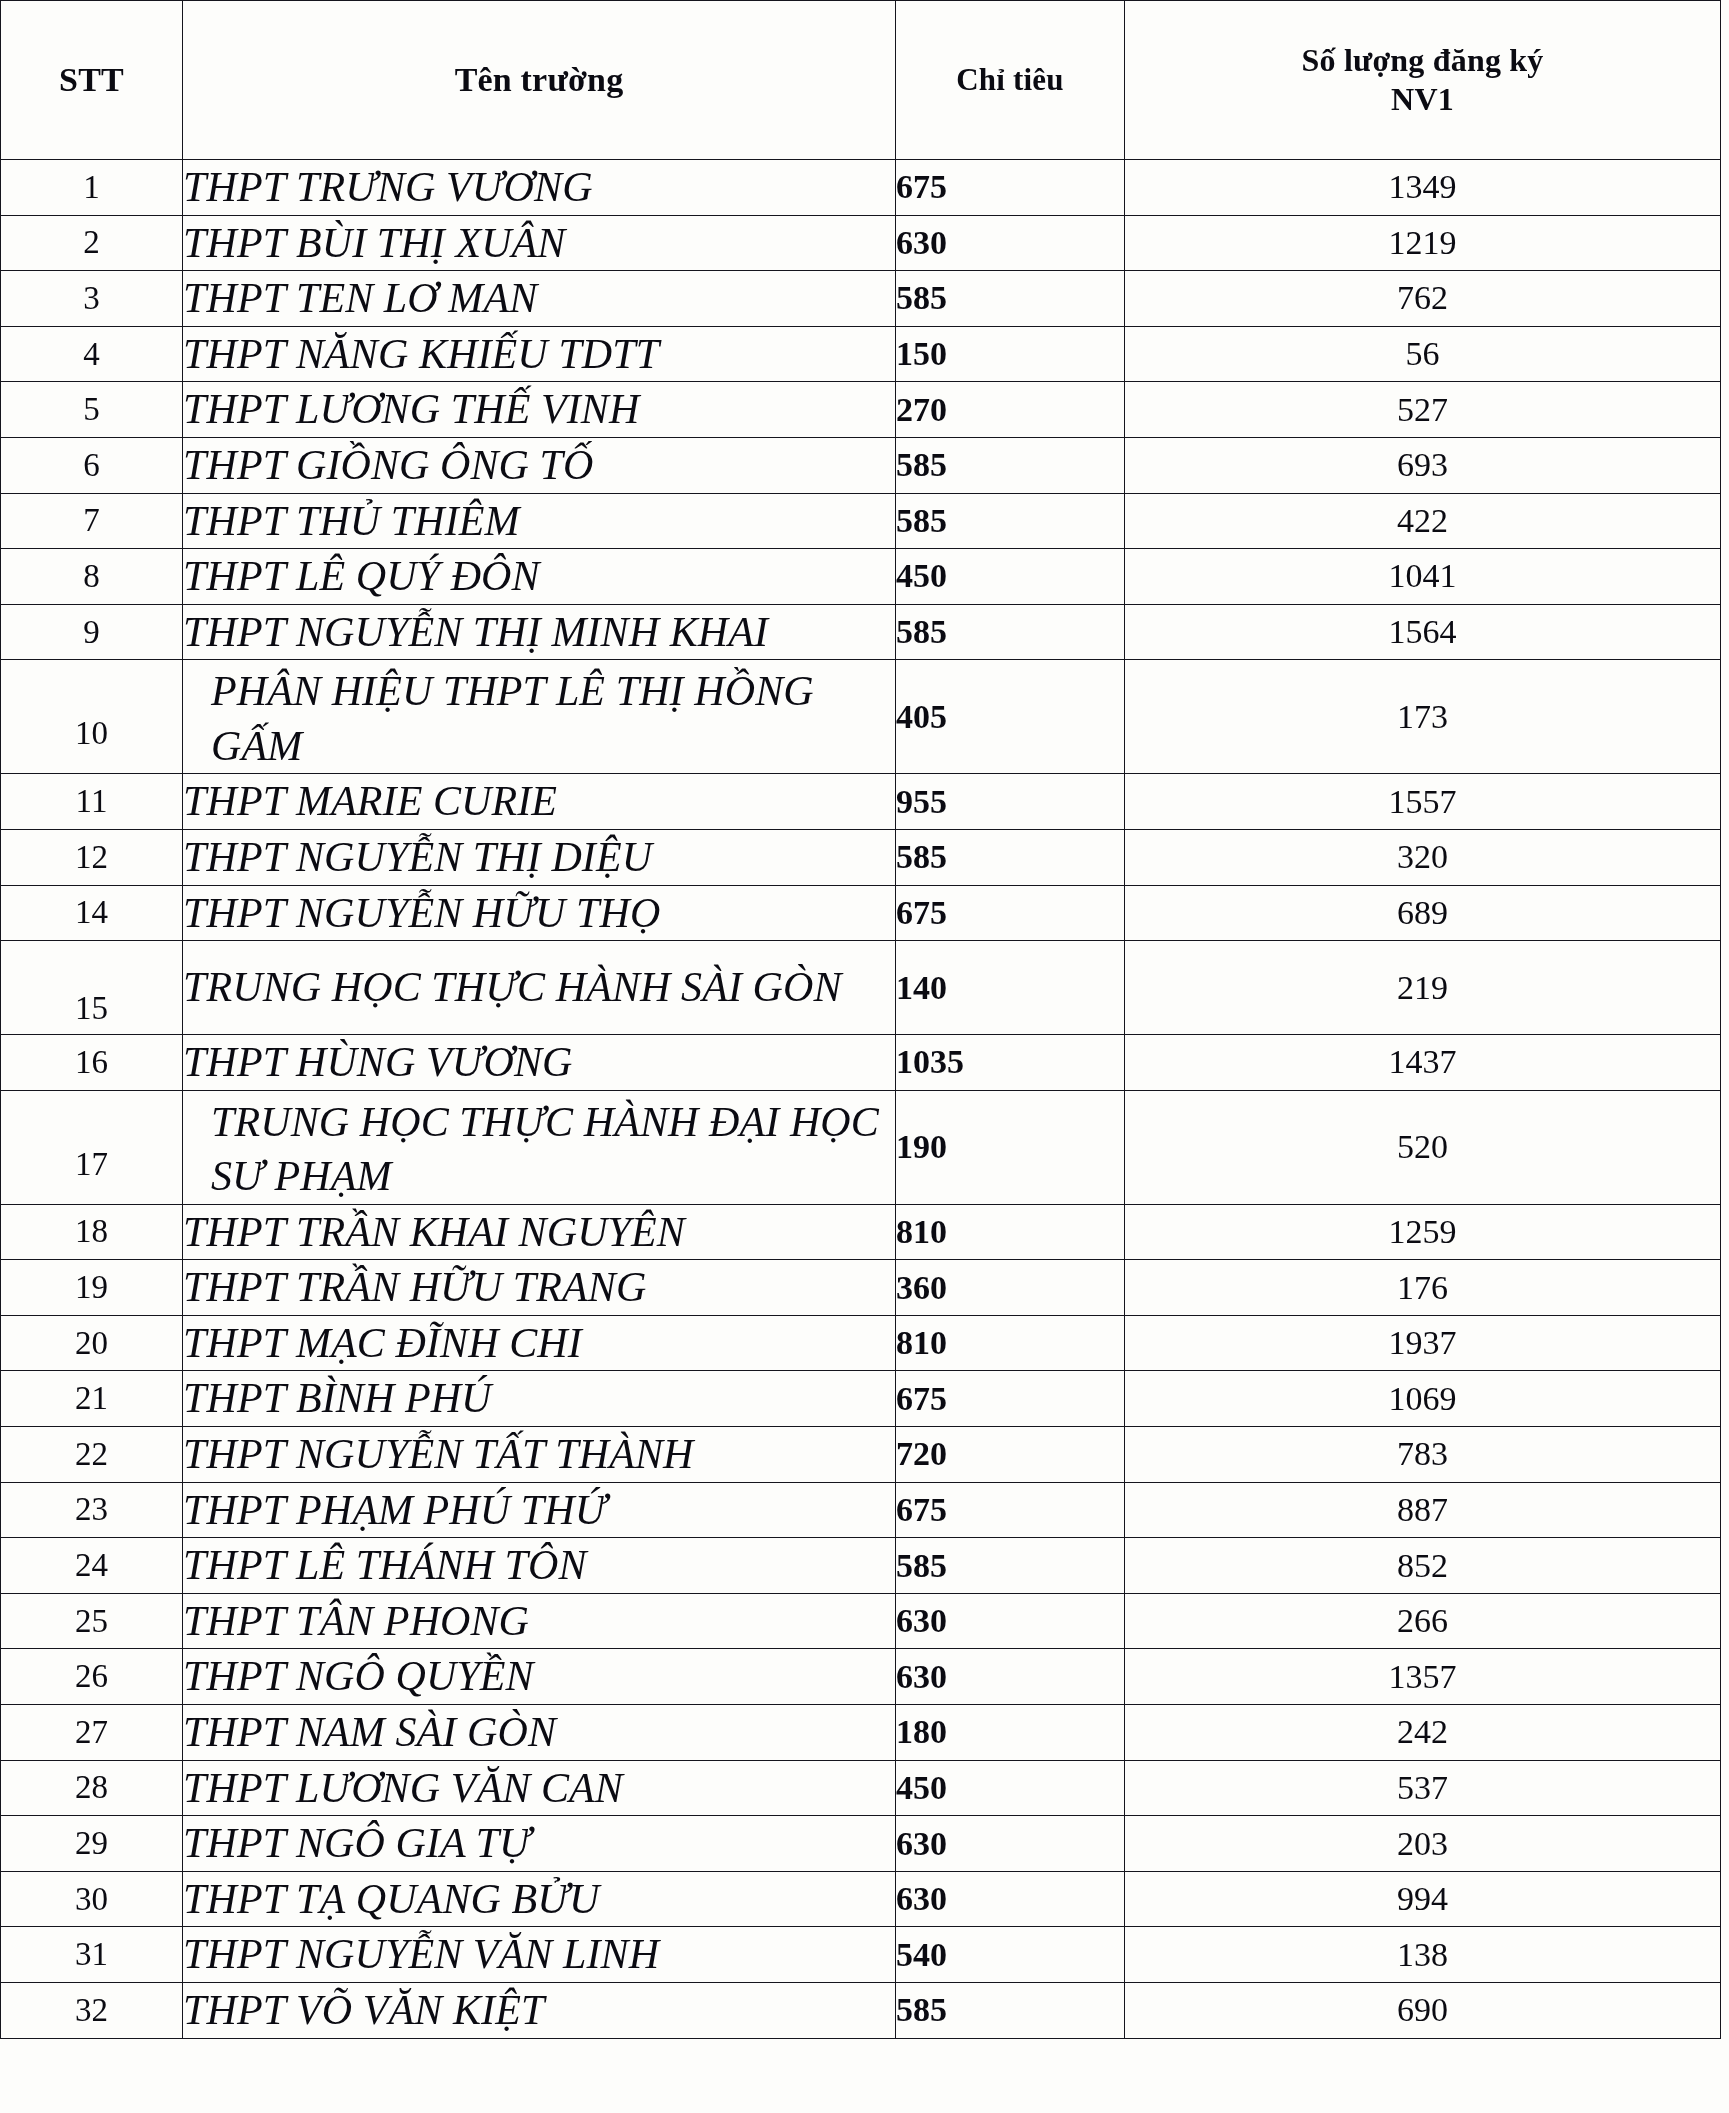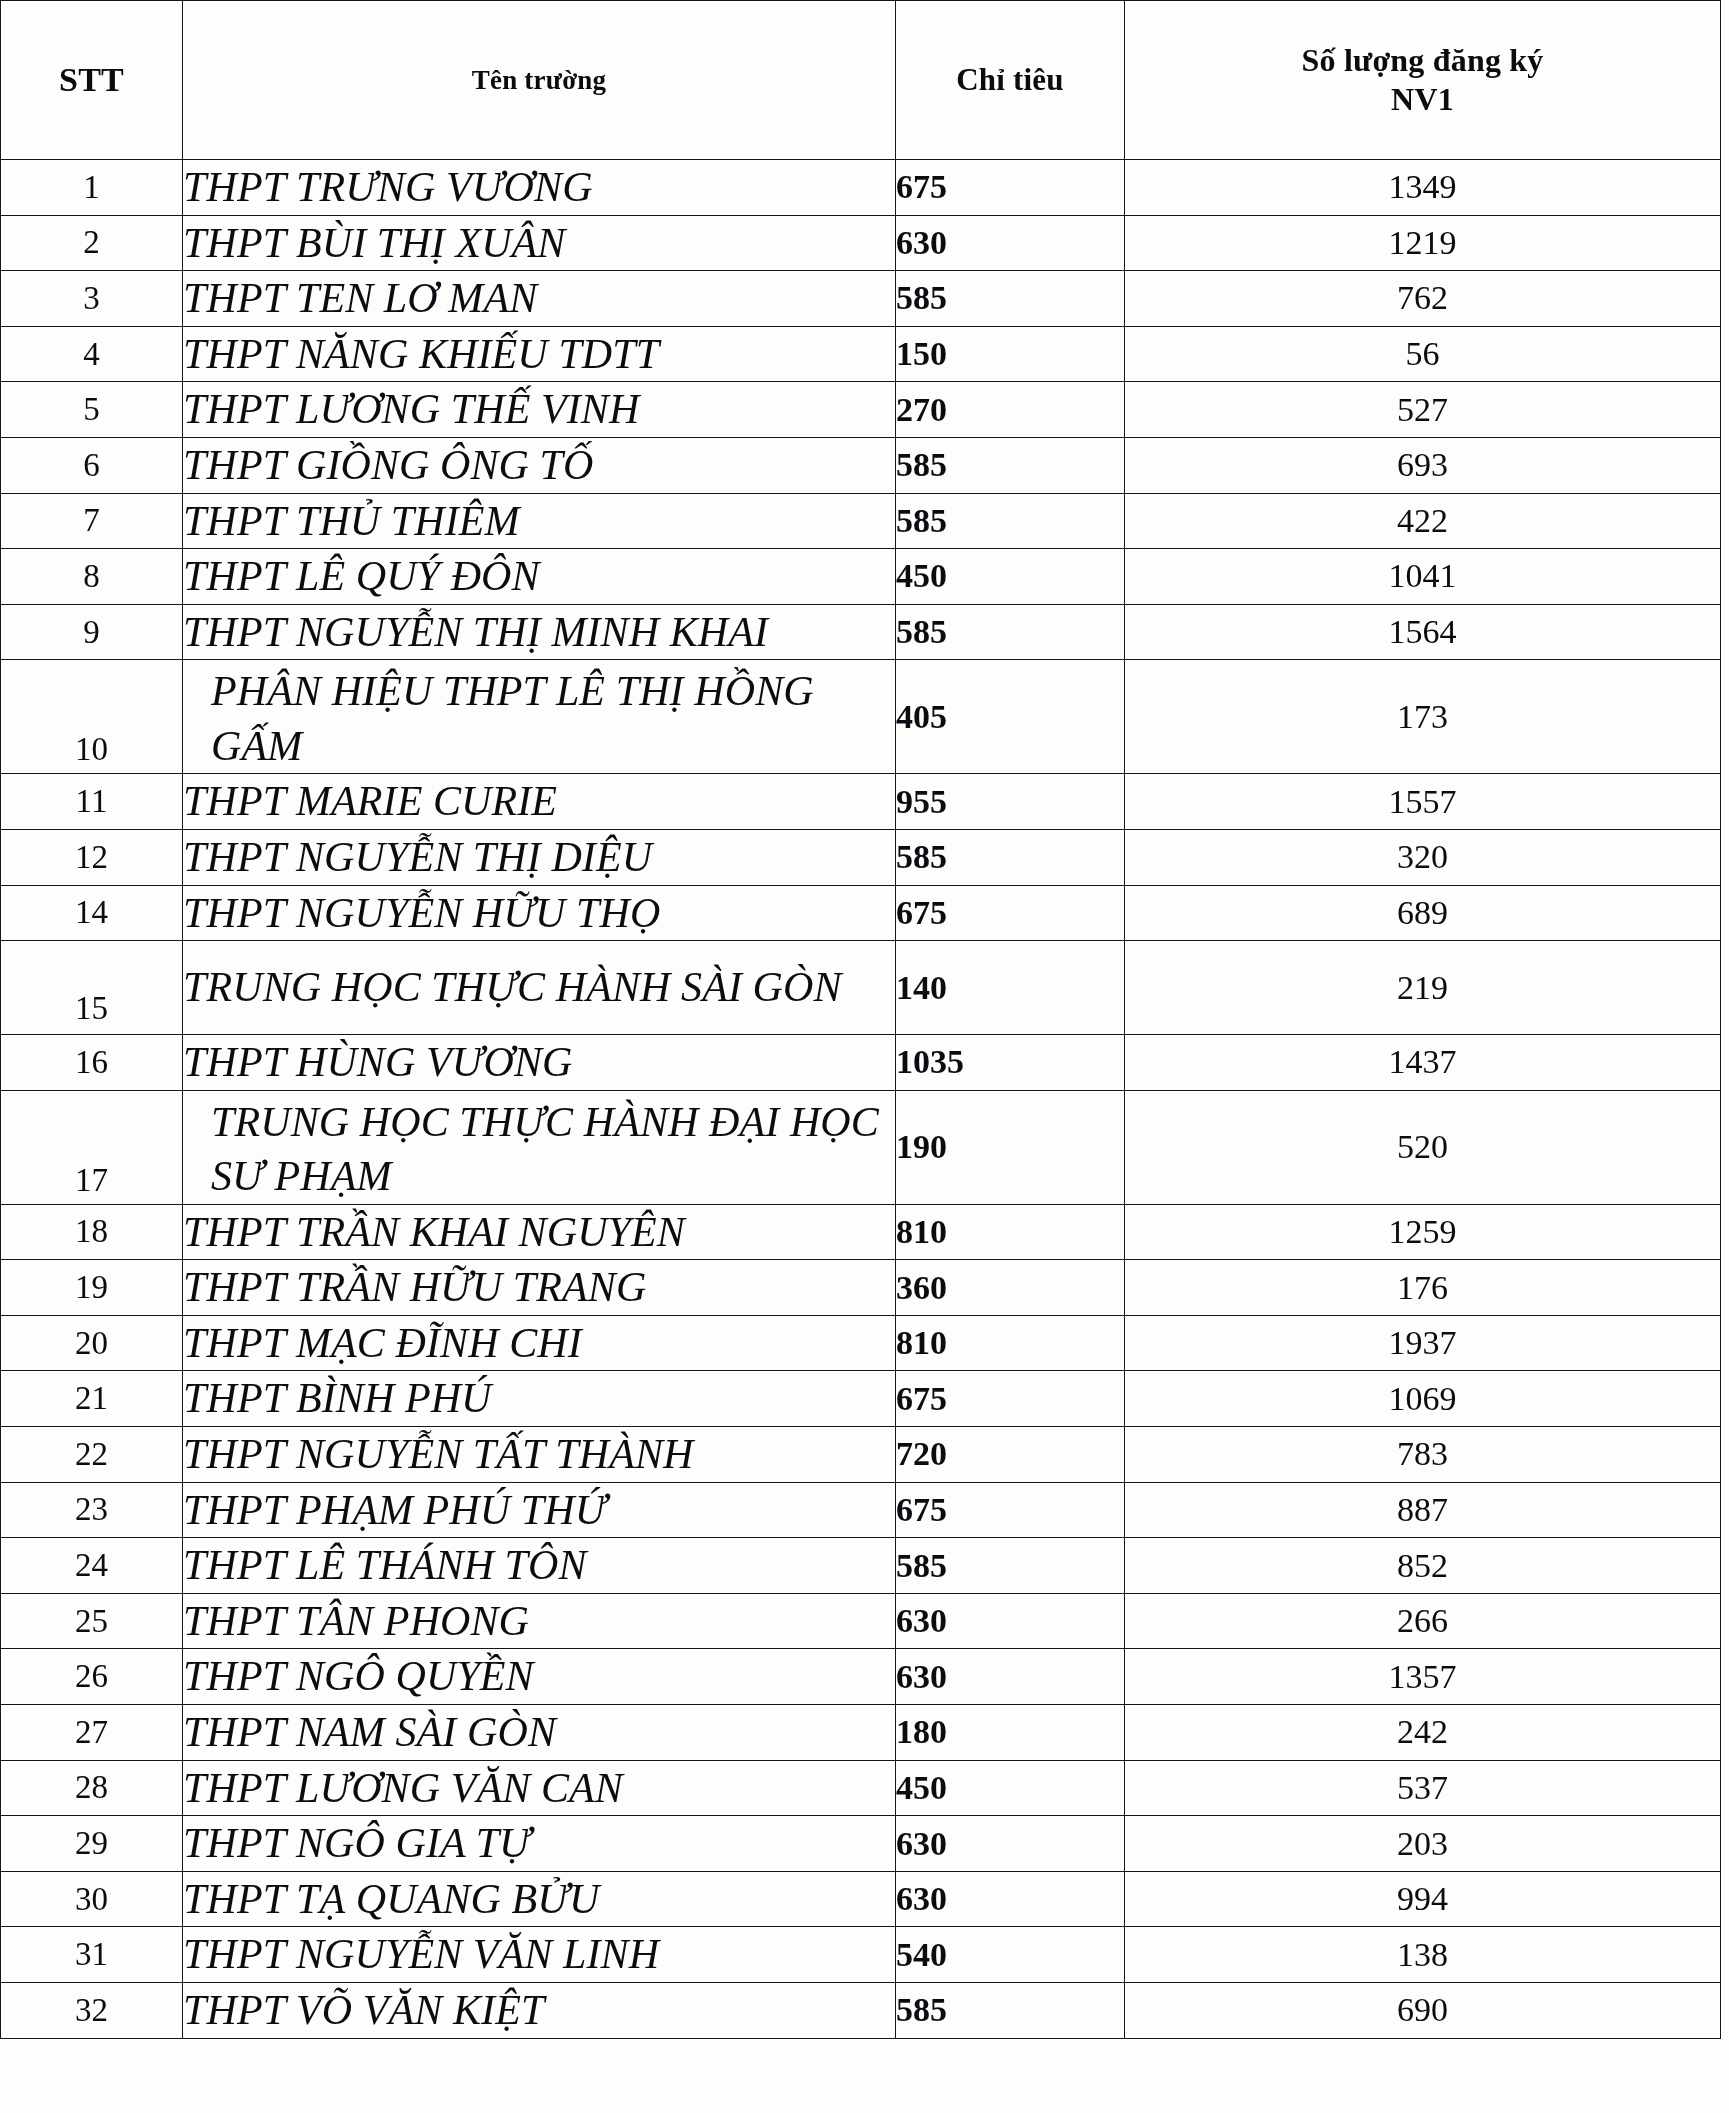--- a/index.html
+++ b/index.html
@@ -48,21 +48,21 @@
   thead th {
     height: 158px;
     text-align: center;
     font-weight: bold;
     font-size: 35px;
     line-height: 1.22;
     letter-spacing: 0.2px;
     padding: 3.8px 9.4px;
   }
   thead th.h-stt   { font-size: 34px; margin-left: 48px; }
-  thead th.h-name  { font-size: 27px; }
+  thead th.h-name  { font-size: 34px; }
   thead th.h-quota { font-size: 31px; }
   thead th.h-nv1   { font-size: 32px; }
 
   
   tbody tr { height: 55px; }
 
   td.cell-stt {
     text-align: center;
     font-size: 33px;
     font-weight: normal;
@@ -90,21 +90,21 @@
 
   
   tbody tr.tall-wrap { height: 111px; }
   tbody tr.tall-wrap td.cell-name {
     vertical-align: top;
     padding-top: 3.8px;
     padding-left: 28px;
   }
   tbody tr.tall-wrap td.cell-stt {
     vertical-align: bottom;
-    padding-bottom: 5px;
+    padding-bottom: 21px;
     text-align: center;
   }
 
   tbody tr.tall-single { height: 94px; }
   tbody tr.tall-single td.cell-name {
     vertical-align: middle;
   }
   tbody tr.tall-single td.cell-stt {
     vertical-align: bottom;
     padding-bottom: 7.5px;

